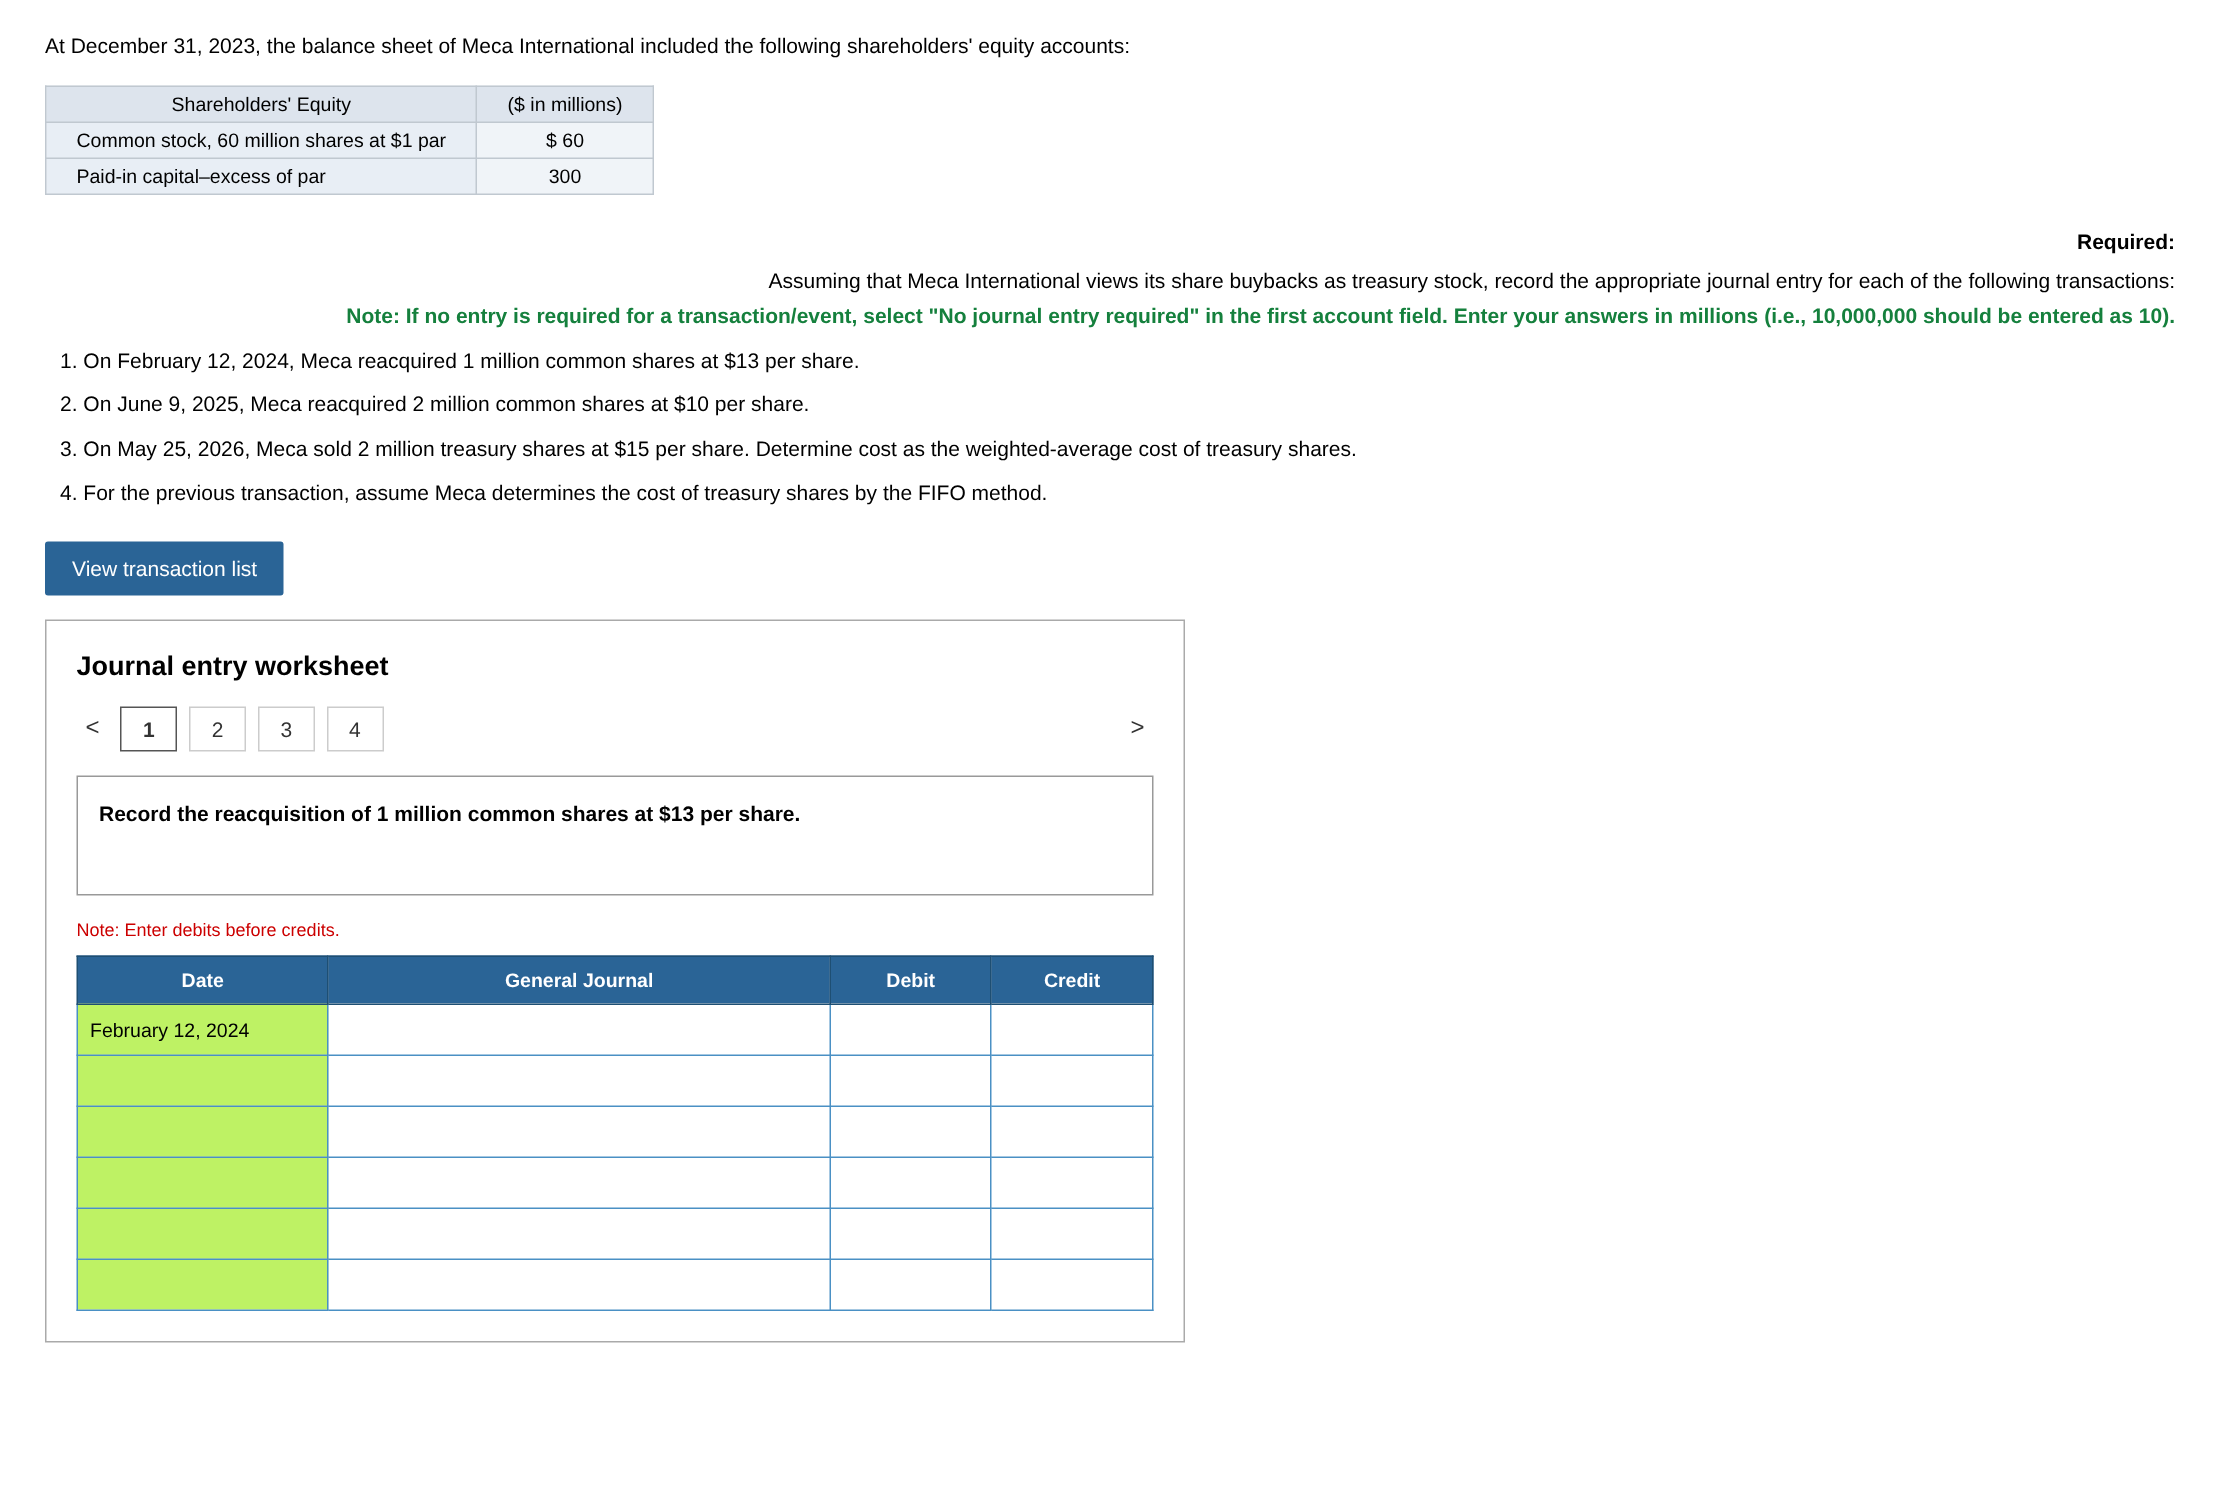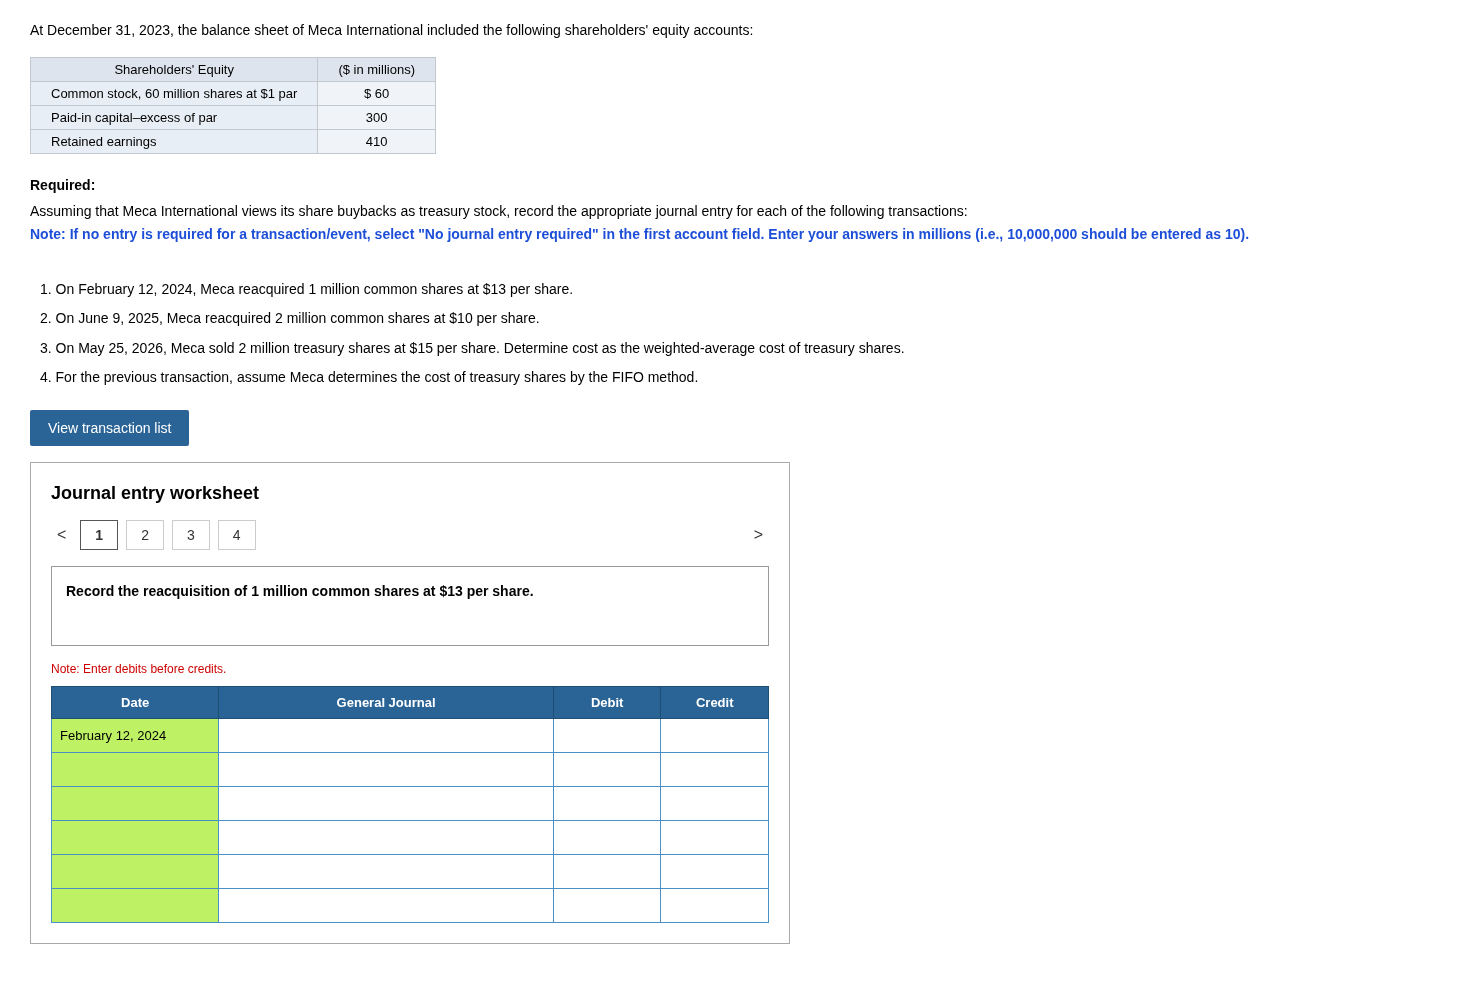--- a/index.html
+++ b/index.html
@@ -40,29 +40,30 @@
       margin-top: 35px;
     }
     .equity-table .data-row td:first-child {
       background: #e8eef5;
     }
     .equity-table .data-row td:last-child {
       text-align: center;
       background: #f0f4f8;
     }
     .required-section {
-      margin-bottom: 32px;
+      margin-bottom: 7px;
       line-height: 1.6;
+      text-align: right;
     }
     .required-label {
       font-weight: bold;
       margin-bottom: 4px;
     }
     .note-red {
-      color: #1d4ed8;
+      color: #15803d;
       font-weight: bold;
     }
     .transactions-list {
       margin-bottom: 20px;
       line-height: 1.8;
       padding-left: 10px;
     }
     .transactions-list p {
       margin-bottom: 4px;
     }
@@ -185,24 +186,20 @@
     <td>($ in millions)</td>
   </tr>
   <tr class="data-row">
     <td>Common stock, 60 million shares at $1 par</td>
     <td>$ 60</td>
   </tr>
   <tr class="data-row">
     <td>Paid-in capital–excess of par</td>
     <td>300</td>
   </tr>
-  <tr class="data-row">
-    <td>Retained earnings</td>
-    <td>410</td>
-  </tr>
 </tbody>
   </table>
 
 
 <div class="required-section">
   <p class="required-label">Required:</p>
   <p>Assuming that Meca International views its share buybacks as treasury stock, record the appropriate journal entry for each of the following transactions:</p>
   <p class="note-red">Note: If no entry is required for a transaction/event, select "No journal entry required" in the first account field. Enter your answers in millions (i.e., 10,000,000 should be entered as 10).</p>
 </div>
 

